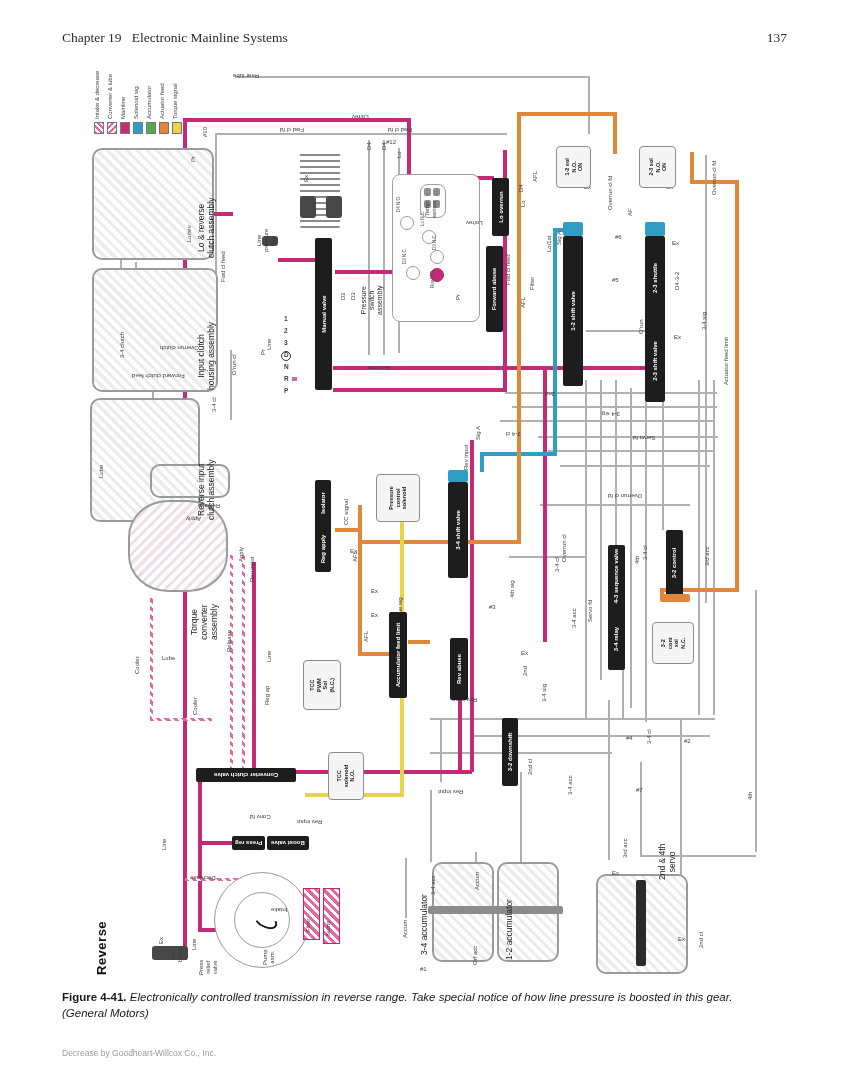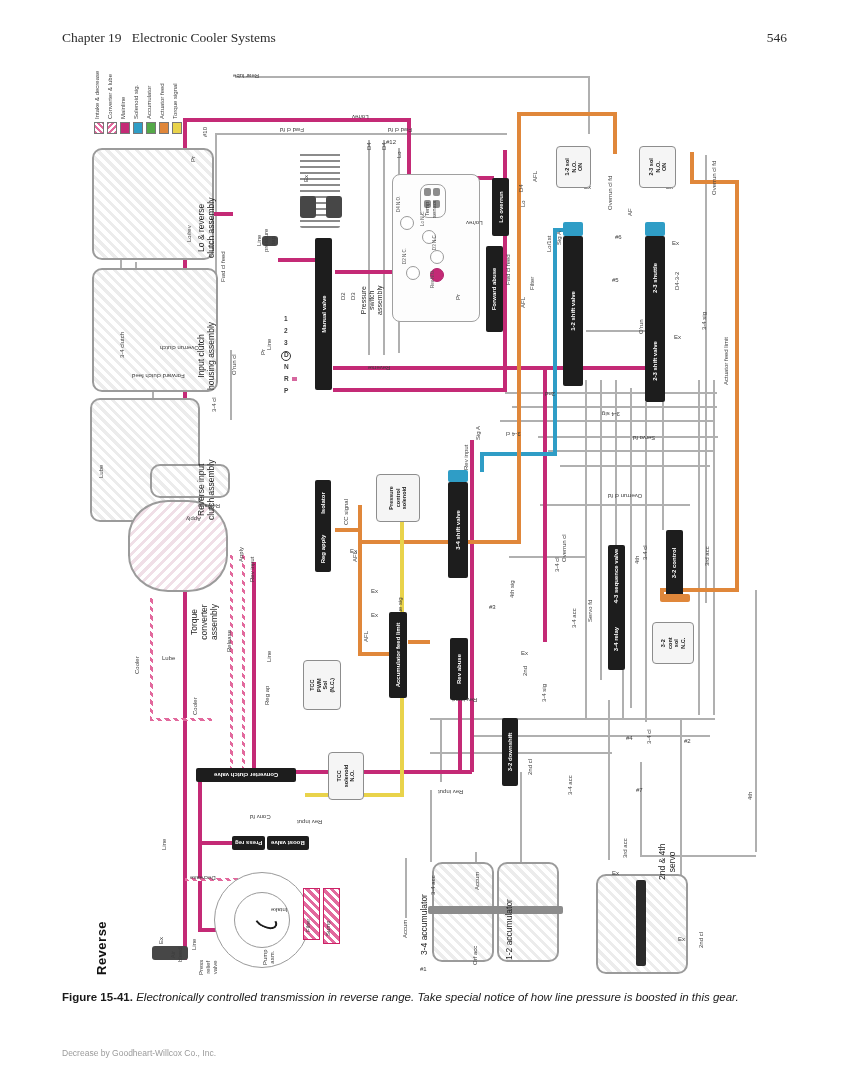--- a/index.html
+++ b/index.html
@@ -42,22 +42,22 @@
   .legend-swatch{position:absolute;width:10px;height:12px;border:1px solid #777;box-sizing:border-box}
   #caption{position:absolute;left:62px;top:990px;width:728px;font-size:11.5px;line-height:1.35;color:#1a1a1a}
   #caption .fig{font-weight:bold;font-style:normal}
   #caption .cap-it{font-style:italic}
   #footer{position:absolute;left:62px;top:1048px;font-size:8.5px;color:#9b9b9b}
 </style>
 </head>
 <body>
 
 <div id="header">
-  <span><span>Chapter 19</span>&nbsp;&nbsp;&nbsp;<span>Electronic Cooler Systems</span></span>
-  <span>546</span>
+  <span><span>Chapter 19</span>&nbsp;&nbsp;&nbsp;<span>Electronic Mainline Systems</span></span>
+  <span>137</span>
 </div>
 
 <div id="diagram">
     <div class="ln" style="left: 235px; top: 76px; width: 355px; height: 2px; background: rgb(176, 176, 176);"></div>
     <div class="ln" style="left: 588px; top: 76px; width: 2px; height: 58px; background: rgb(176, 176, 176);"></div>
     <div class="ln" style="left: 215px; top: 133px; width: 292px; height: 2px; background: rgb(176, 176, 176);"></div>
     <div class="ln" style="left: 215px; top: 133px; width: 2px; height: 150px; background: rgb(176, 176, 176);"></div>
     <div class="ln" style="left: 368px; top: 140px; width: 2px; height: 215px; background: rgb(176, 176, 176);"></div>
     <div class="ln" style="left: 383px; top: 140px; width: 2px; height: 215px; background: rgb(176, 176, 176);"></div>
     <div class="ln" style="left: 398px; top: 148px; width: 2px; height: 205px; background: rgb(176, 176, 176);"></div>
@@ -431,17 +431,18 @@
     <div class="lbl " style="left: 618px; top: 594px;">Ex</div>
     <div class="lbl " style="left: 521px; top: 650px;">Ex</div>
     <div class="lbl m vb" style="left: 396px; top: 212px;">D4 N.O.</div>
     <div class="lbl m vb" style="left: 420px; top: 226px;">Lo N.C.</div>
     <div class="lbl m vb" style="left: 432px; top: 250px;">D3 N.C.</div>
     <div class="lbl m vb" style="left: 402px; top: 264px;">D2 N.C.</div>
     <div class="lbl m vb" style="left: 430px; top: 288px;">Rev N.O.</div>
   </div>
 
 <div id="caption">
-  <span class="fig">Figure 15-41.</span>
+  <span class="fig">Figure 4-41.</span>
   <span class="cap-it">Electronically controlled transmission in reverse range. Take special notice of how line pressure is boosted in this gear.</span>
+  <div class="cap-it">(General Motors)</div>
 </div>
 
 <div id="footer">Decrease by Goodheart-Willcox Co., Inc.</div>
 
 </body></html>

